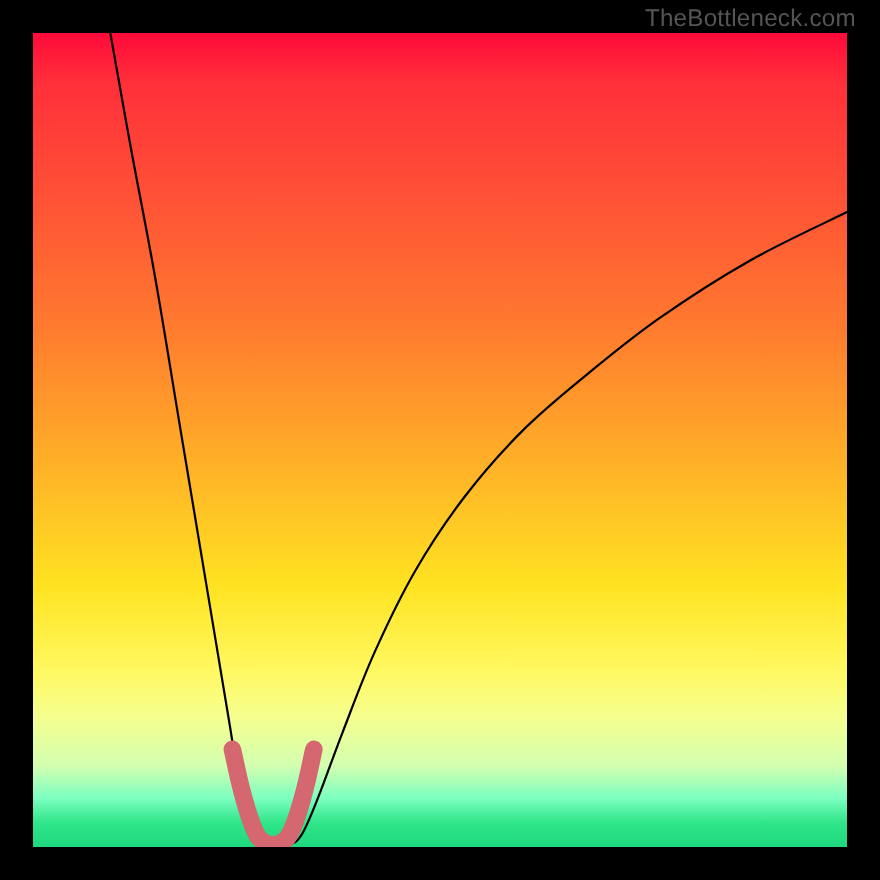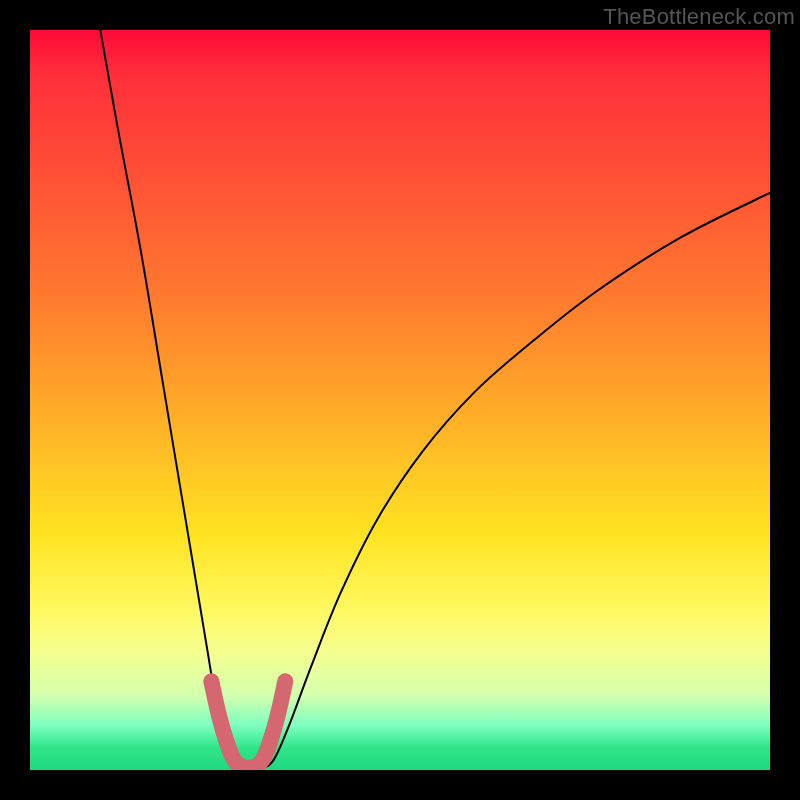--- a/index.html
+++ b/index.html
@@ -28,21 +28,21 @@
       #f6ff8f 84%,
       #d3ffb0 90%,
       #7cffc0 94%,
       #30e589 97%,
       #1fd87f 100%
     );
   }
   .watermark {
     position: absolute;
     top: 4px;
-    right: 5px;
+    right: 22px;
     color: #555;
     font-size: 22px;
     letter-spacing: 0.2px;
     user-select: none;
   }
   svg.curve {
     position: absolute;
     left: 0;
     top: 0;
     width: 740px;

